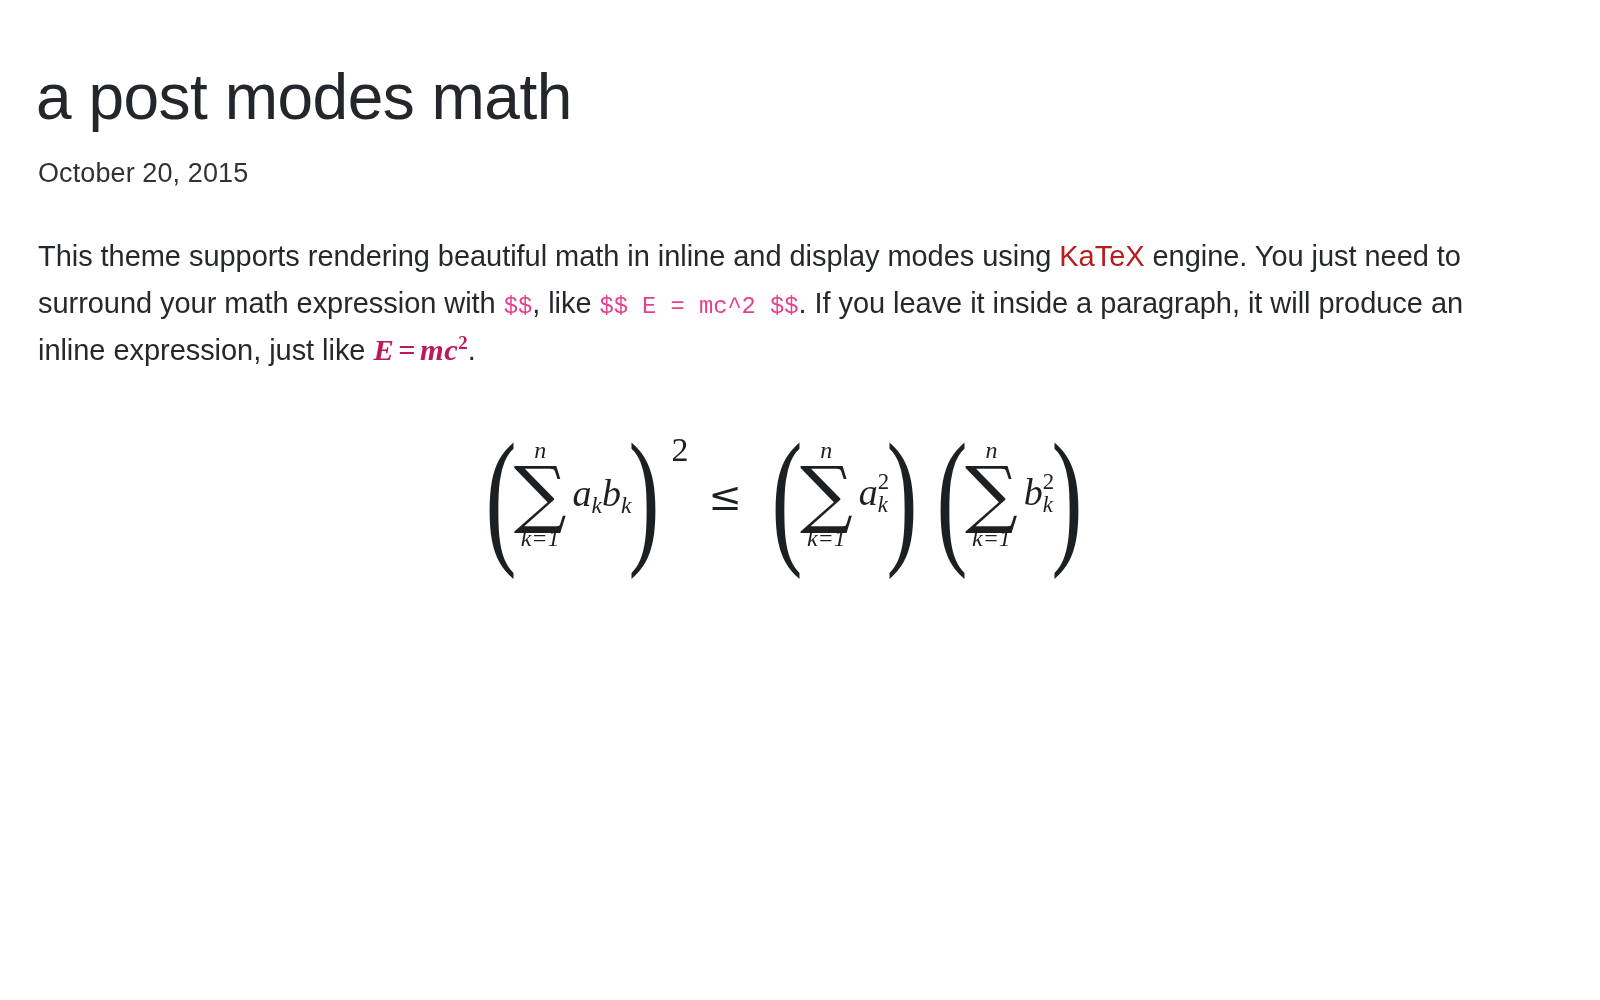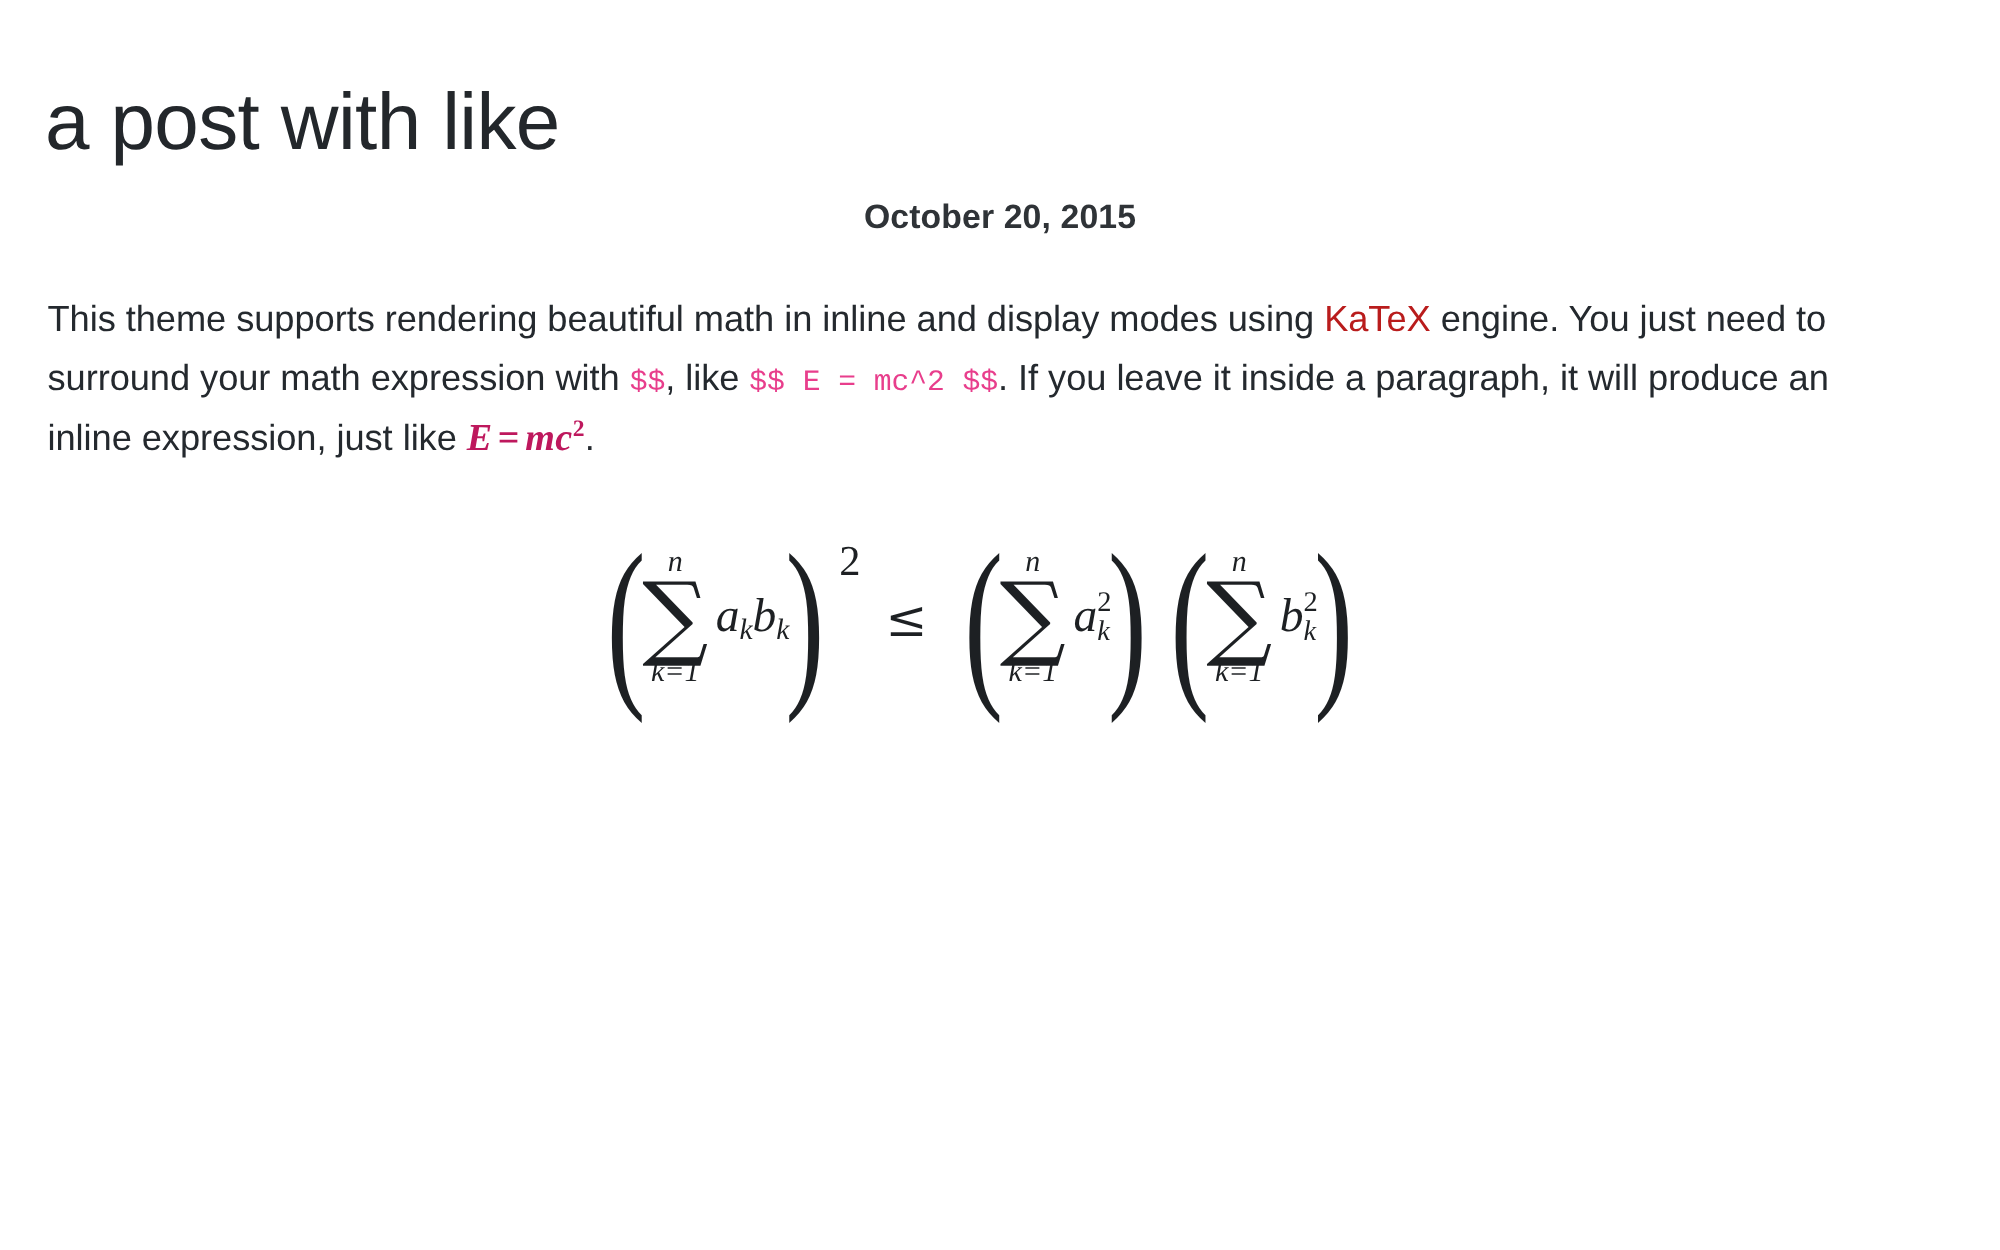--- a/index.html
+++ b/index.html
@@ -23,25 +23,24 @@
     font-size: 64px;
     font-weight: 300;
     line-height: 1.1;
     letter-spacing: -0.5px;
     color: #23272b;
     margin: 0 0 0 -2px;
     padding: 0;
   }
   .post-date {
     font-size: 27px;
-    font-weight: 700;
+    font-weight: 400;
     color: #2f3337;
     margin: 26px 0 0 0;
     letter-spacing: 0.1px;
-    text-align: center;
   }
   .post-body {
     max-width: 1492px;
   }
   .para {
     font-size: 29px;
     line-height: 1.6;
     color: #24292e;
     margin: 36px 0 0 0;
     letter-spacing: -0.05px;
@@ -170,21 +169,21 @@
     padding: 0 20px;
     position: relative;
     top: 2px;
   }
 </style>
 </head>
 <body>
 
 <div class="page">
 
-  <h1 class="post-title">a post with like</h1>
+  <h1 class="post-title">a post modes math</h1>
 
   <div class="post-date">October 20, 2015</div>
 
   <div class="post-body">
 
     <p class="para first"><span>This theme supports rendering beautiful math in inline and display modes using </span><a class="link" href="#">KaTeX</a><span> engine. You just need to surround your math expression with </span><code class="code">$$</code><span>, like </span><code class="code">$$ E = mc^2 $$</code><span>. If you leave it inside a paragraph, it will produce an inline expression, just like </span><span class="math"><span>E</span><span class="op">=</span><span>mc</span><sup>2</sup></span><span>.</span></p>
 
 
     <div class="display-math">
       <span class="mrow">

